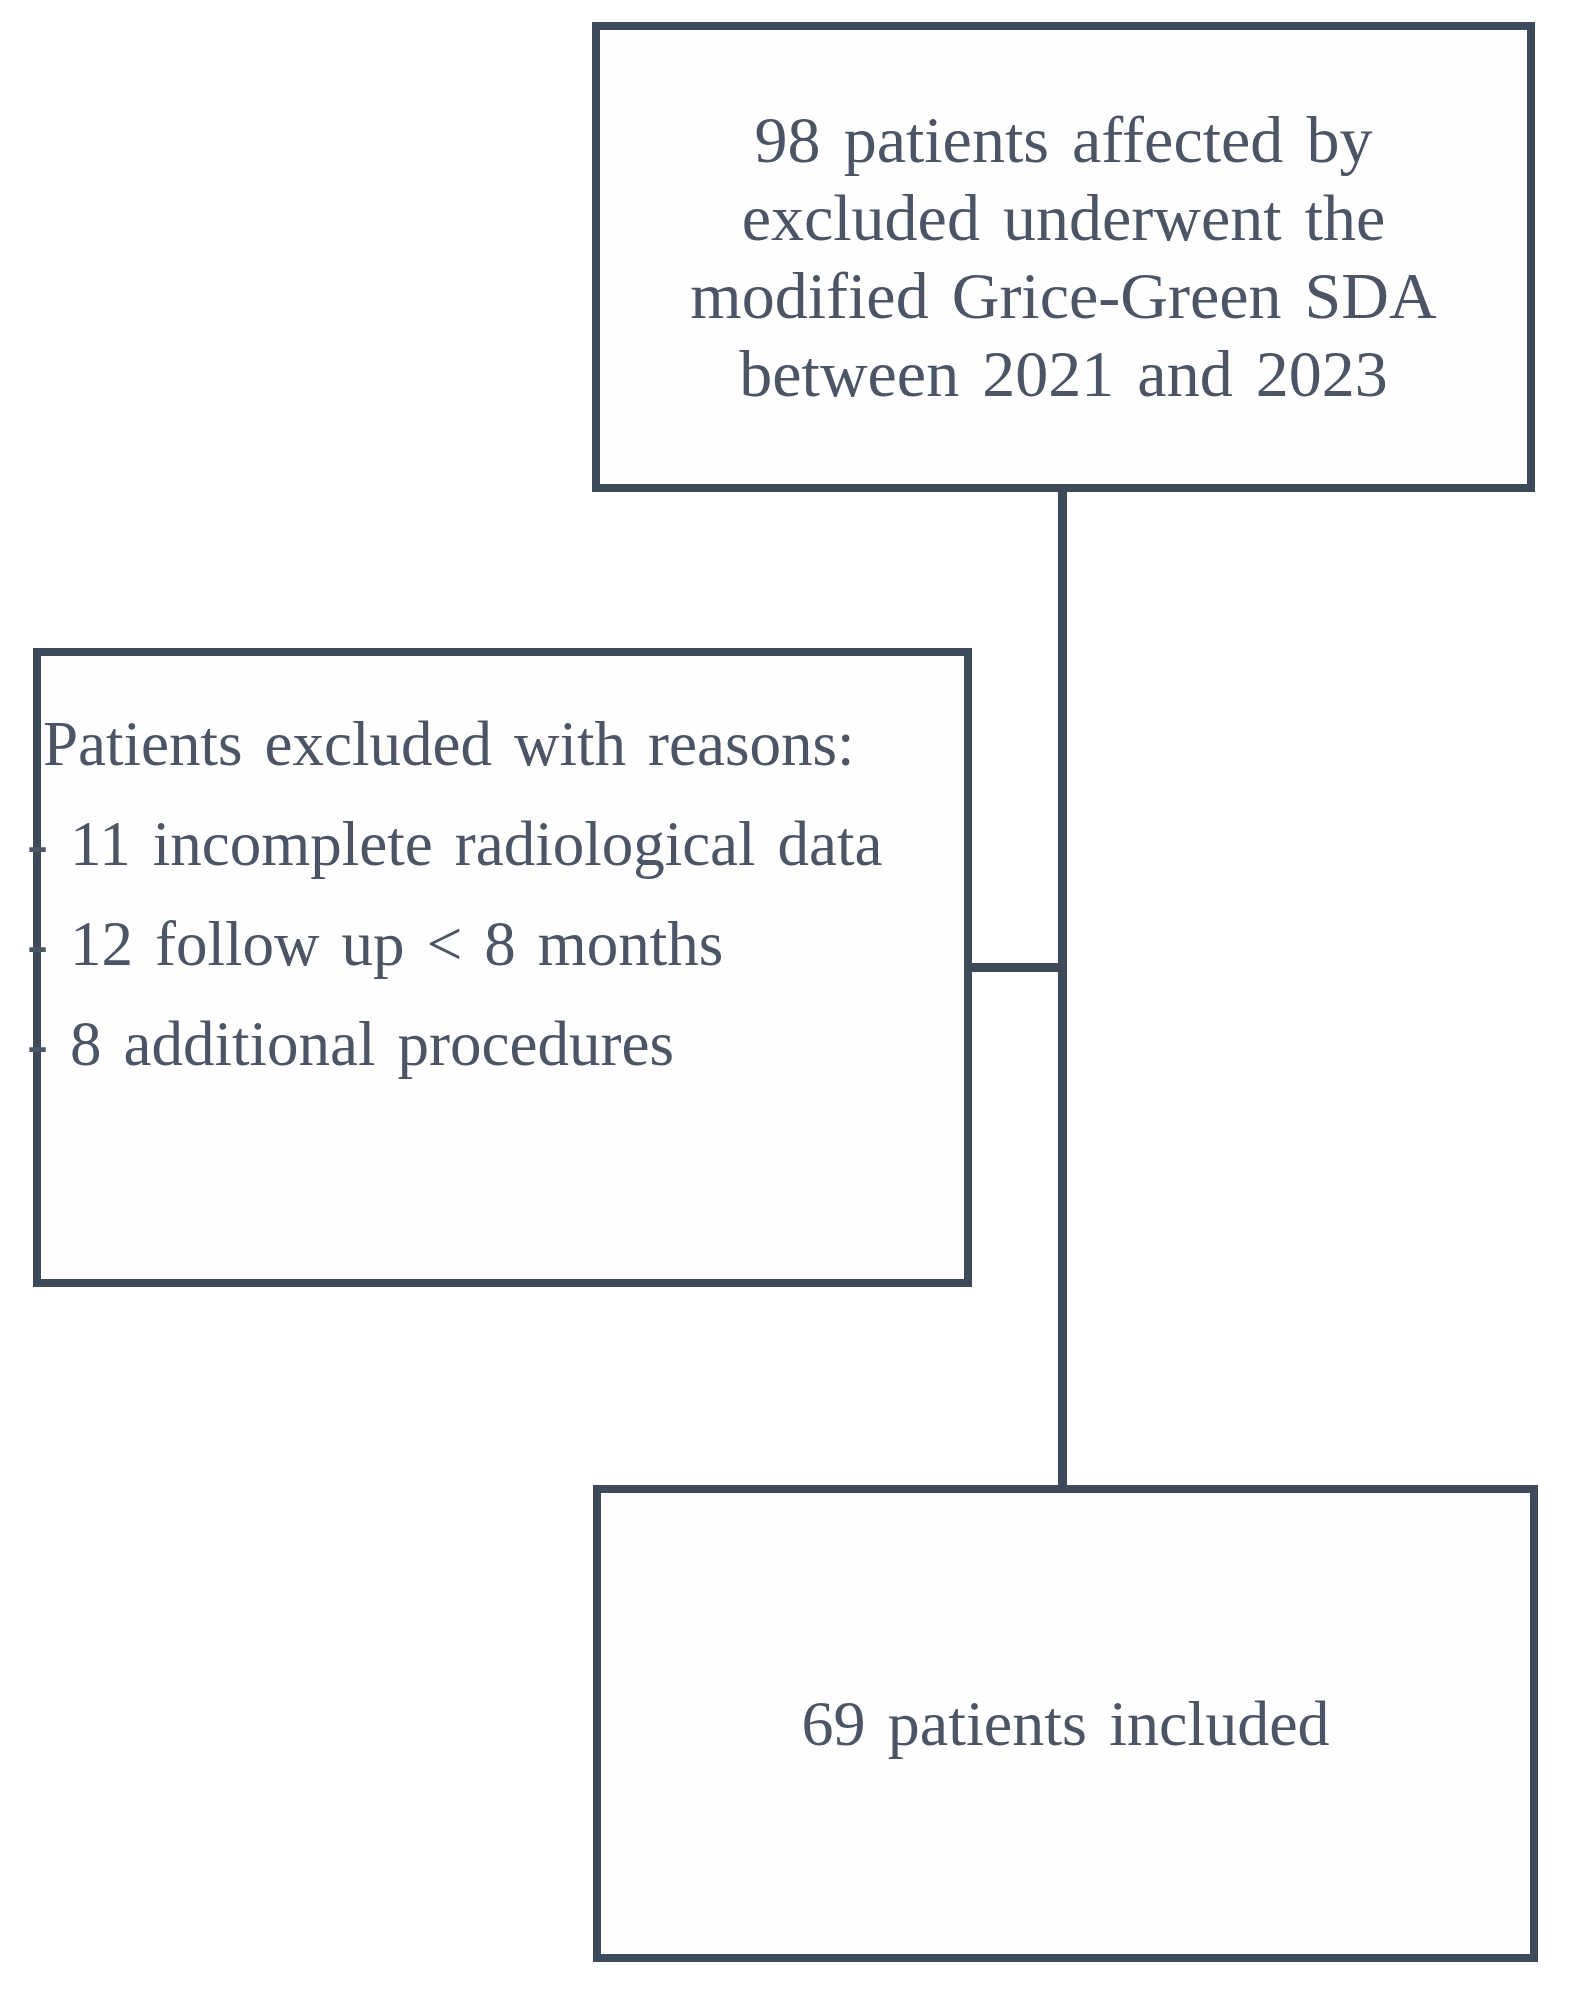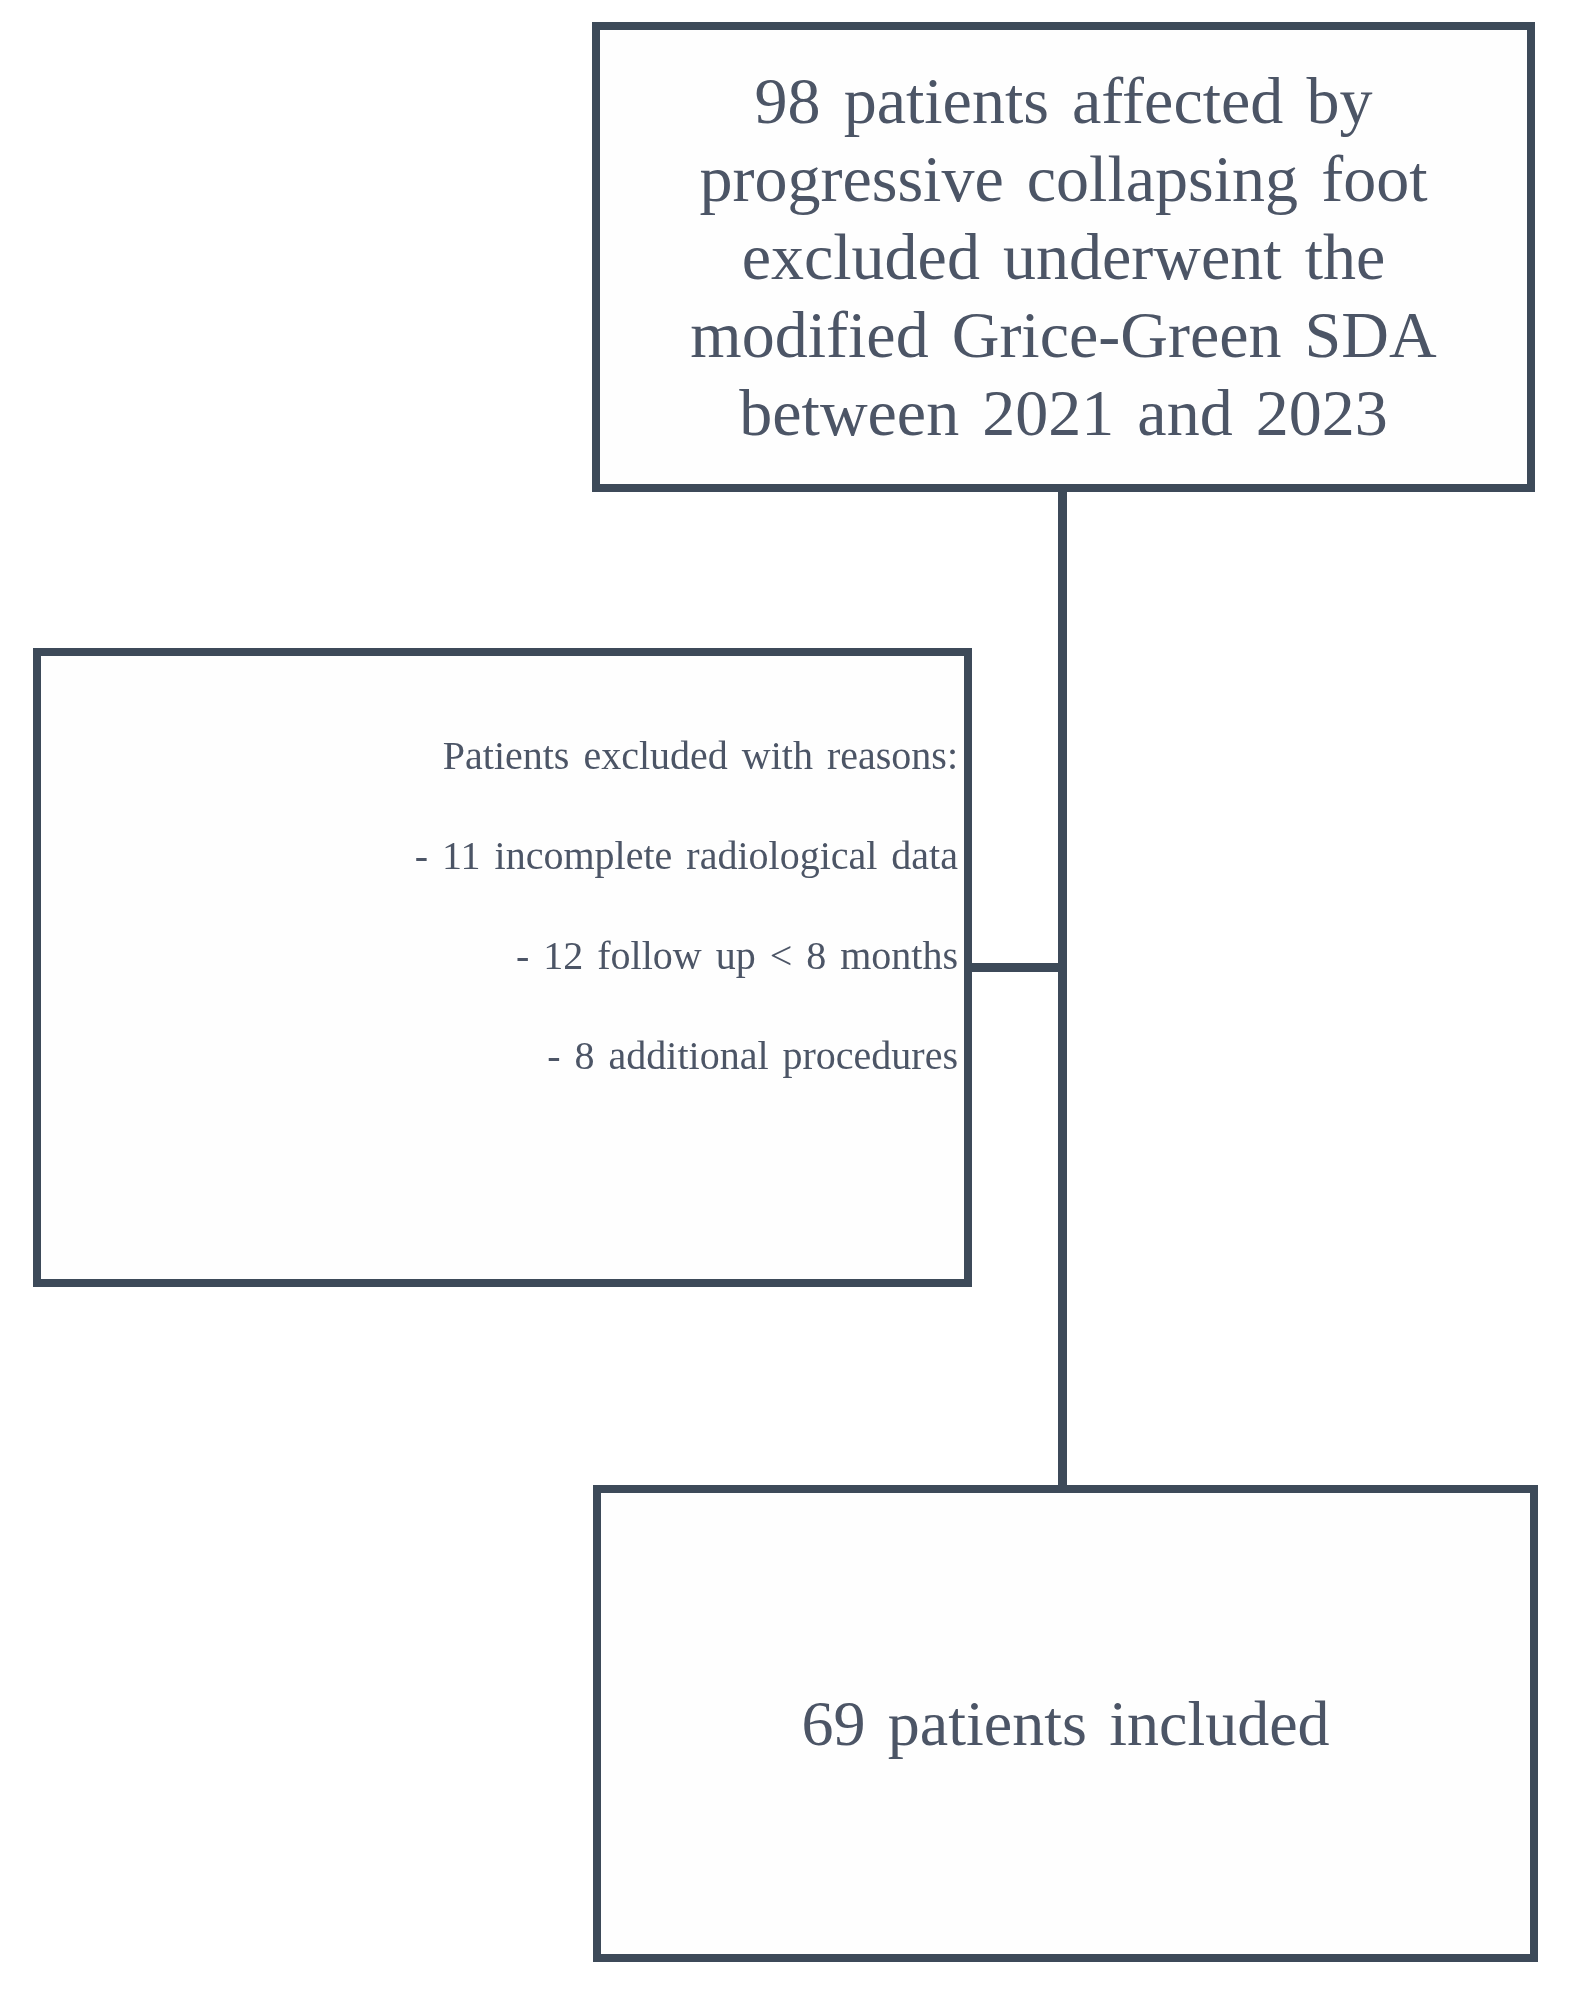--- a/index.html
+++ b/index.html
@@ -40,26 +40,25 @@
   }
   .left-box {
     left: 33px;
     top: 648px;
     width: 939px;
     height: 639px;
     padding: 60px 6px 0 2px;
     text-align: left;
   }
   .left-box p {
-    margin: 12px 0 44px 0;
-    font-size: 40px;
+    margin: 0 0 44px 0;
+    font-size: 63px;
     line-height: 56px;
     word-spacing: 0.10em;
     white-space: nowrap;
-    text-align: right;
   }
   .left-box p.bullet {
     text-indent: -16px;
   }
   .bottom-box {
     left: 593px;
     top: 1485px;
     width: 945px;
     height: 477px;
     display: flex;
@@ -90,21 +89,20 @@
   }
 </style>
 </head>
 <body>
 
 <div class="canvas">
 
   <div class="box top-box">
     <div class="box-text">
       <div>98 patients affected by</div>
-      <div>progressive collapsing foot</div>
       <div>excluded underwent the</div>
       <div>modified Grice-Green SDA</div>
       <div>between 2021 and 2023</div>
     </div>
   </div>
 
   <div class="connector v-line"></div>
   <div class="connector h-line"></div>
 
   <div class="box left-box">

